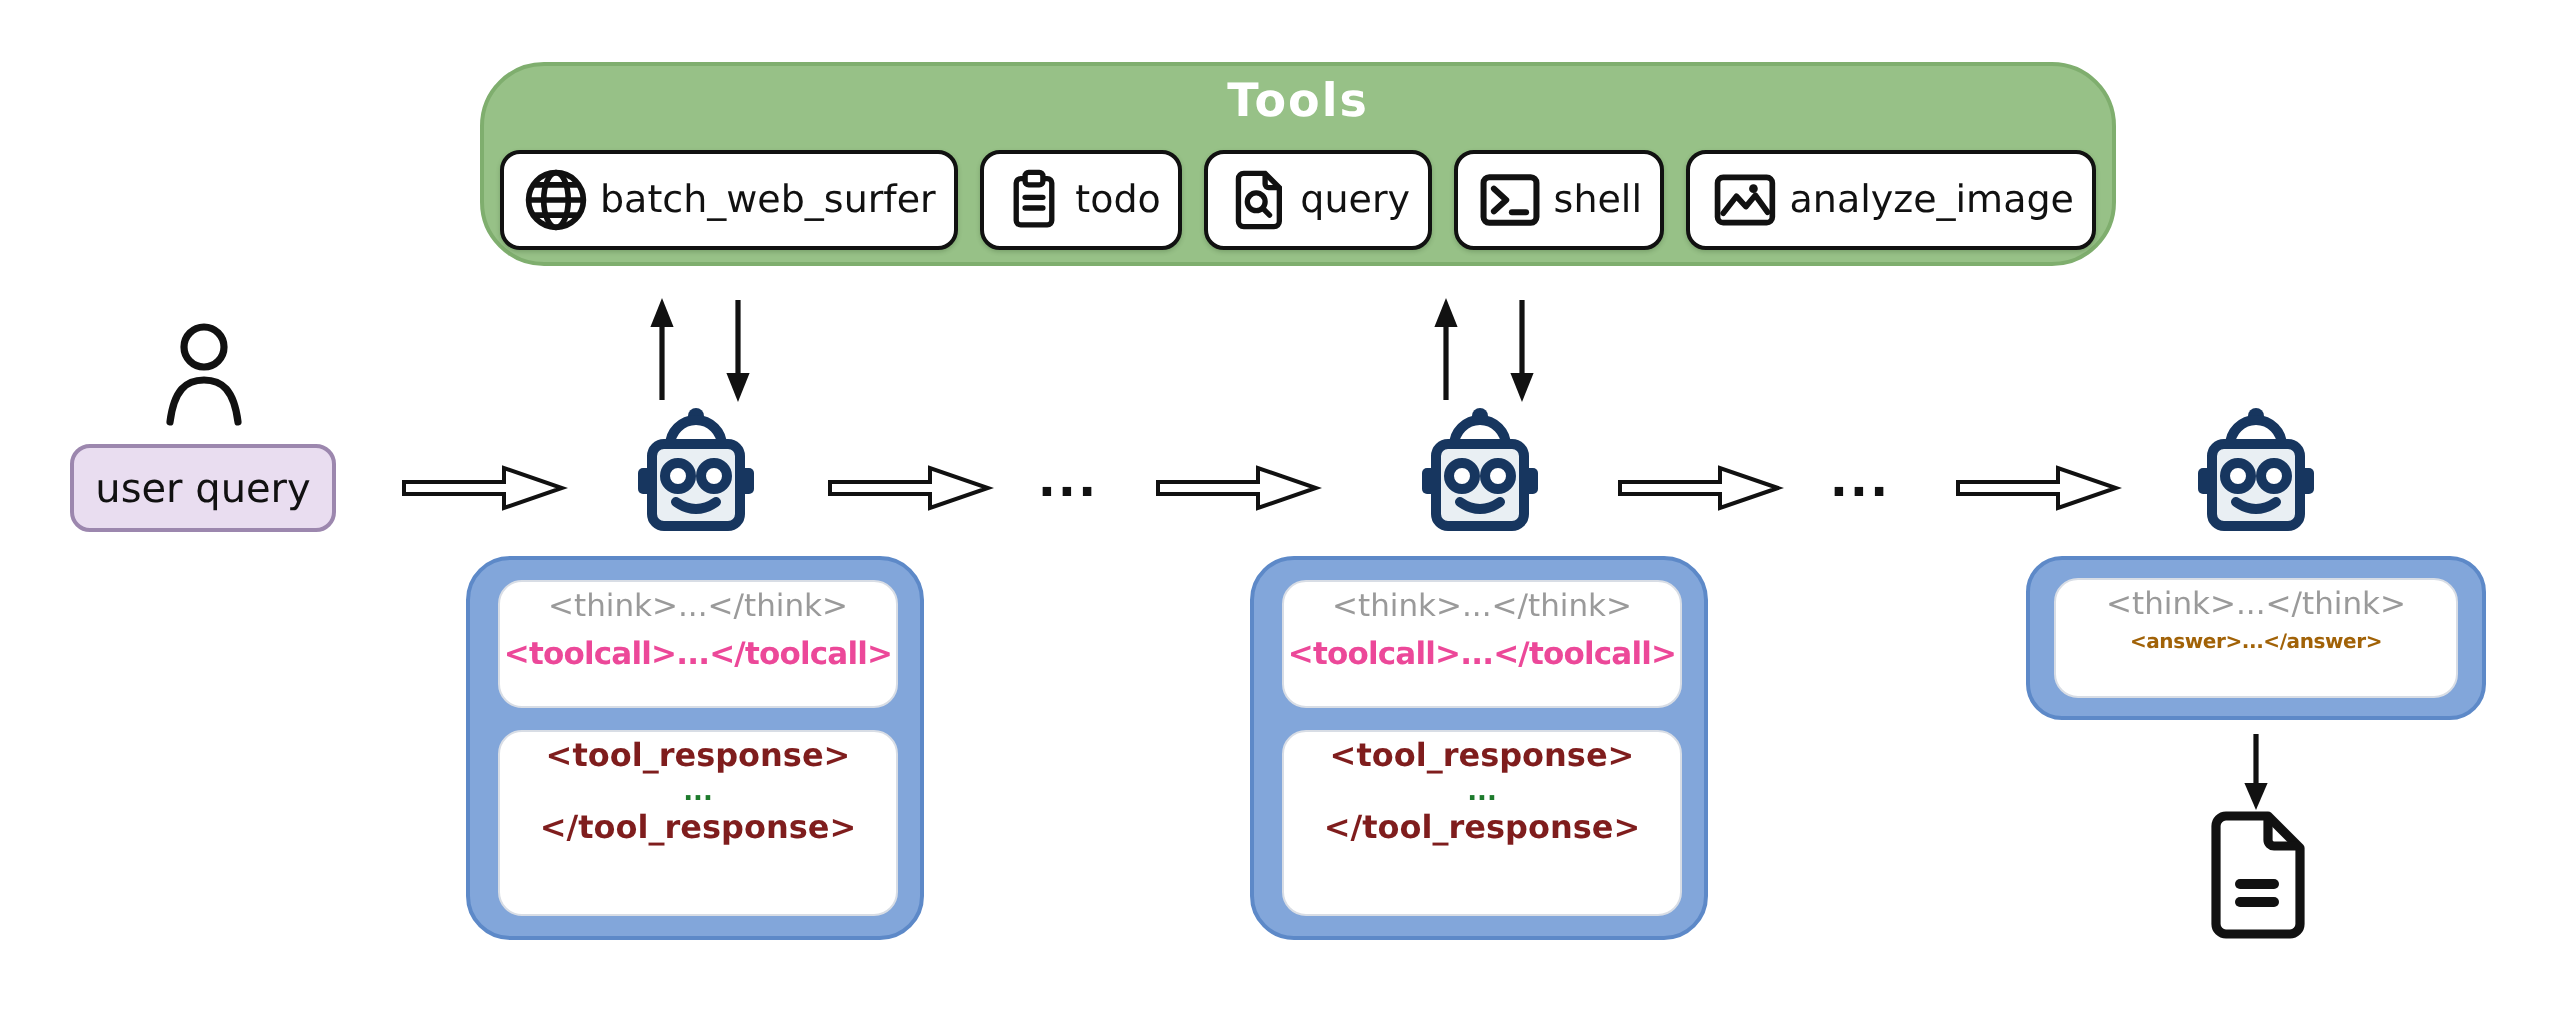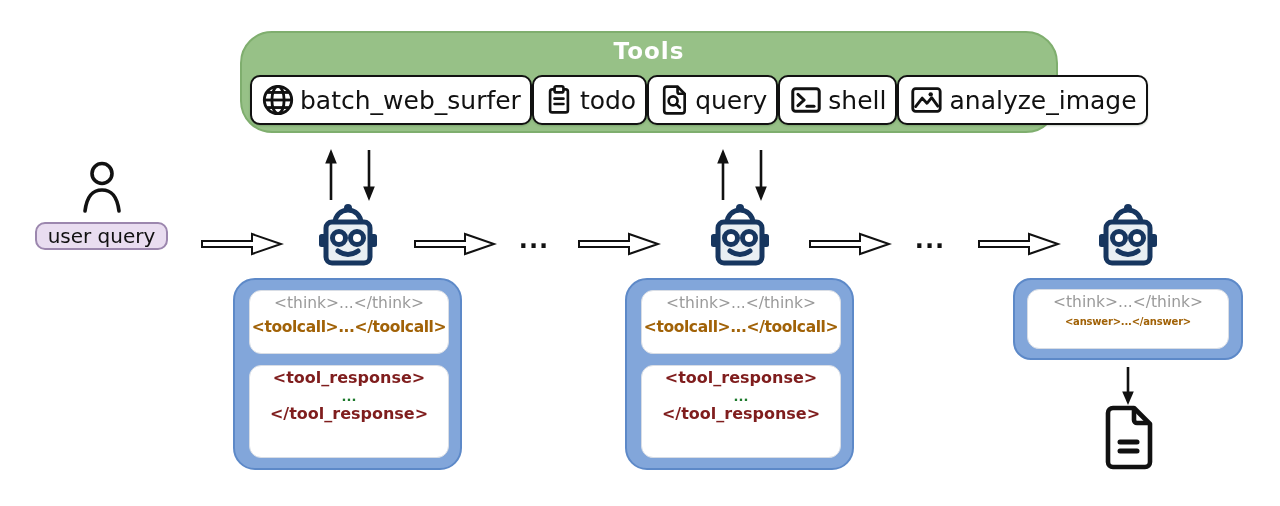--- a/index.html
+++ b/index.html
@@ -22,42 +22,42 @@
   }
   .chips-row{
     position:absolute;left:8px;right:8px;top:40px;height:54px;
     display:flex;justify-content:space-between;align-items:center;
   }
   .chip{
     background:#ffffff;border:2px solid #111111;border-radius:10px;
     height:50px;display:flex;align-items:center;gap:5px;
     padding:0 9px;box-sizing:border-box;box-shadow:0 1px 2px rgba(40,70,30,.25);
   }
-  .chip-label{font-size:25px;white-space:nowrap;}
+  .chip-label{font-size:19px;white-space:nowrap;}
 
   
   .user-box{
-    left:35px;top:222px;width:133px;height:28px;
+    left:35px;top:222px;width:133px;height:44px;
     background:#e9ddf0;border:2px solid #9c87ae;border-radius:10px;
     display:flex;align-items:center;justify-content:center;
     font-size:20px;box-sizing:border-box;
   }
 
   
   .agent-box{
     background:#82a6da;border:2.5px solid #5d89c8;border-radius:22px;
     box-sizing:border-box;
   }
   .white-box{
     position:absolute;background:#ffffff;border:1px solid #d8dde5;border-radius:12px;
     display:flex;flex-direction:column;align-items:center;justify-content:flex-start;
     box-sizing:border-box;line-height:1.55;
   }
   .t-think{color:#9a9a9a;font-size:15.5px;white-space:nowrap;}
-  .t-toolcall{color:#a16207;font-size:15.5px;font-weight:bold;white-space:nowrap;letter-spacing:-0.4px;}
+  .t-toolcall{color:#ec4899;font-size:15.5px;font-weight:bold;white-space:nowrap;letter-spacing:-0.4px;}
   .t-resp{color:#7f1d1d;font-size:16px;font-weight:bold;white-space:nowrap;}
   .t-resp-dots{color:#1d7a2c;font-size:13px;font-weight:bold;line-height:0.9;}
   .t-answer{color:#a16207;font-size:10px;font-weight:bold;white-space:nowrap;letter-spacing:-0.2px;}
 
   .dots{
     font-size:24px;font-weight:bold;color:#111;width:44px;text-align:center;
     letter-spacing:1px;
   }
   svg{display:block;}
 </style>

